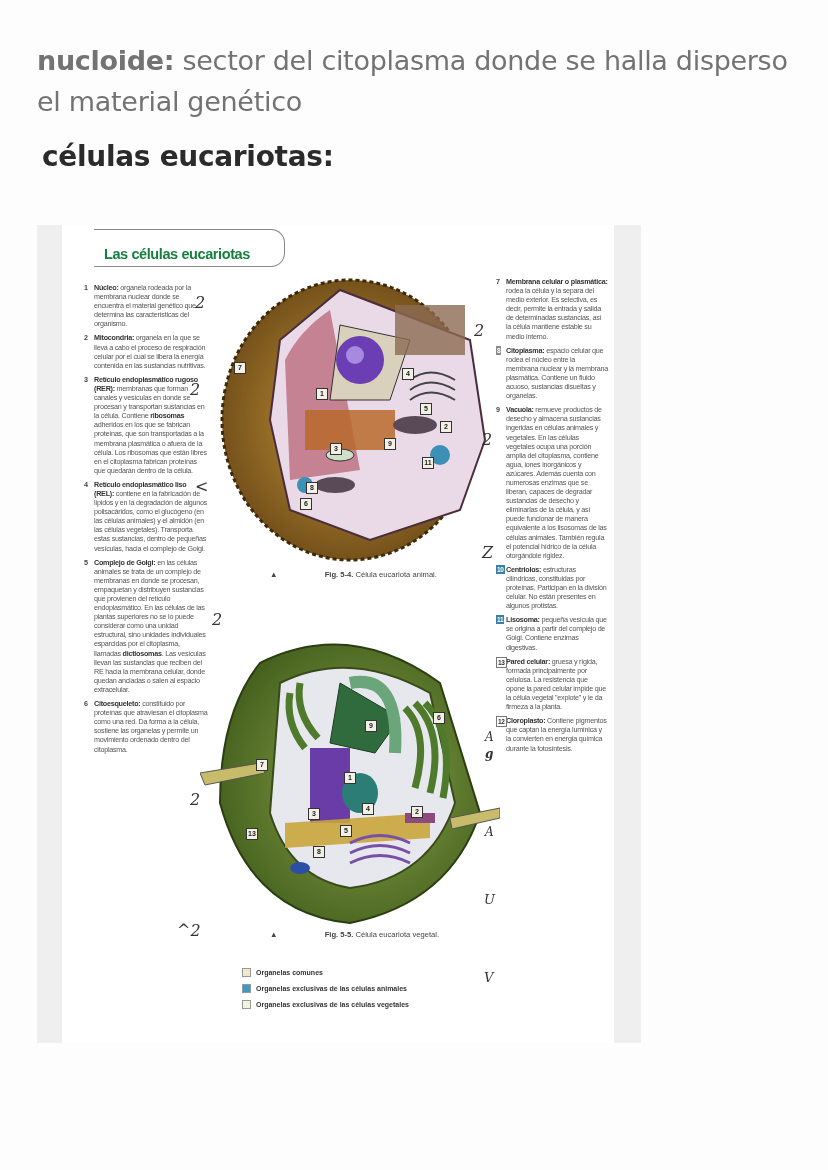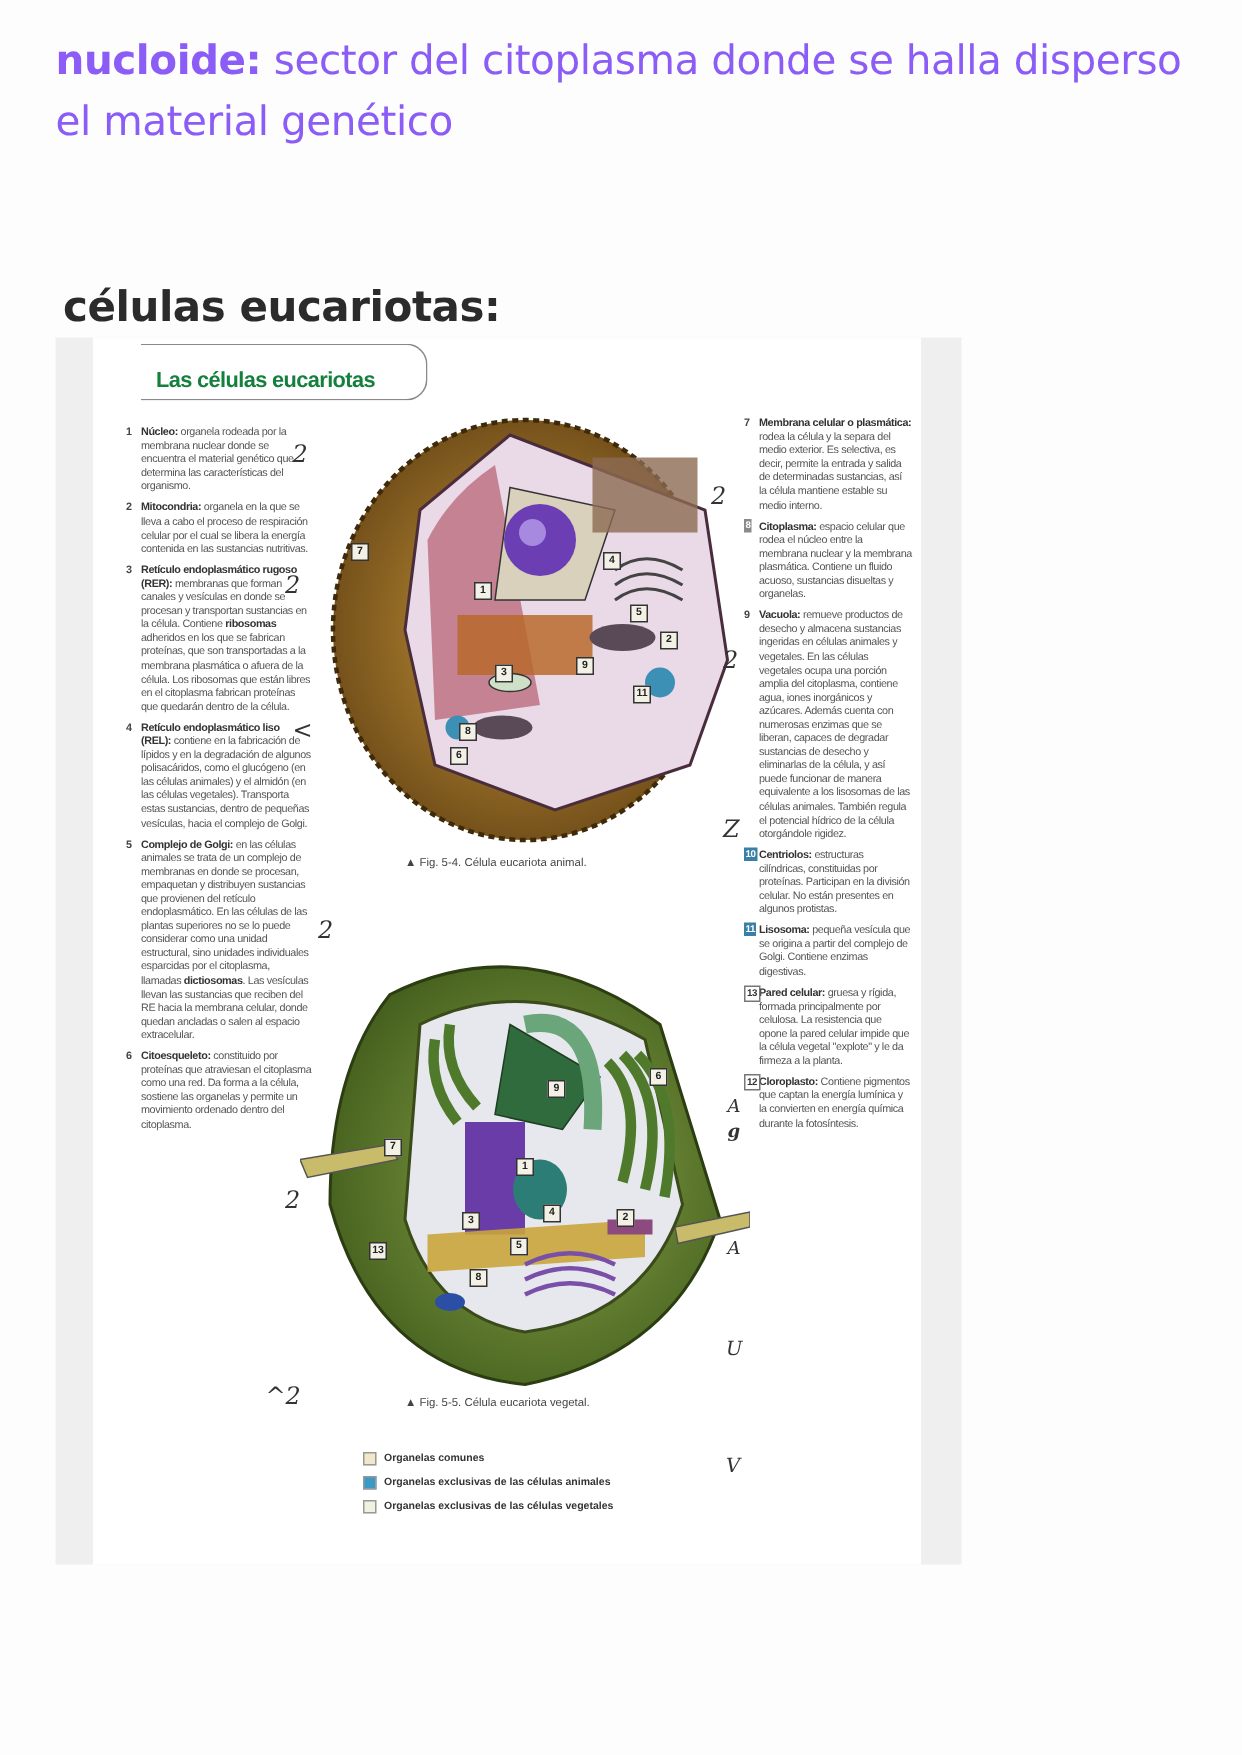--- a/index.html
+++ b/index.html
@@ -1,35 +1,35 @@
 <!DOCTYPE html>
 <html><head>
 <meta charset="utf-8">
 <style>
   html,body{margin:0;padding:0;background:#fdfdfd;}
   body{width:828px;height:1170px;position:relative;overflow:hidden;font-family:"DejaVu Sans","Liberation Sans",sans-serif;color:#2a2a2a;}
-  .note{position:absolute;left:37px;top:20px;width:760px;font-size:27px;line-height:41px;color:#8b5cf6;letter-spacing:-0.3px;}
+  .note{position:absolute;left:37px;top:40px;width:760px;font-size:27px;line-height:41px;color:#737373;letter-spacing:-0.3px;}
   .note b{font-weight:bold;}
-  .heading{position:absolute;left:42px;top:140px;font-size:28px;font-weight:bold;color:#2b2b2b;letter-spacing:-0.3px;margin-top:48px;}
+  .heading{position:absolute;left:42px;top:140px;font-size:28px;font-weight:bold;color:#2b2b2b;letter-spacing:-0.3px;}
   .frame{position:absolute;left:37px;top:225px;width:604px;height:818px;background:#efefef;}
   .page{position:absolute;left:62px;top:225px;width:552px;height:818px;background:#fff;}
   .banner{position:absolute;left:32px;top:4px;width:190px;height:36px;border:1px solid #888;border-left:none;border-radius:0 14px 14px 0;}
   .banner-title{position:absolute;left:42px;top:21px;font-family:"Liberation Sans",sans-serif;font-weight:bold;font-size:14.5px;color:#15803d;letter-spacing:-0.4px;}
   .col{position:absolute;font-family:"Liberation Sans",sans-serif;font-size:7.2px;line-height:9.1px;color:#555;letter-spacing:-0.25px;}
   .col.left{left:22px;top:58px;width:124px;}
   .col.right{left:434px;top:52px;width:112px;}
   .item{position:relative;padding-left:10px;margin-bottom:5px;}
   .num{position:absolute;left:0;top:0;font-weight:bold;color:#444;font-size:7.2px;}
   .num.boxed{background:#8a8a8a;color:#fff;padding:0 1px;font-size:6.5px;}
   .num.boxed-blue{background:#3a7fa6;color:#fff;padding:0 1px;font-size:6.5px;}
   .num.boxed-green{border:1px solid #777;color:#333;padding:0 1px;font-size:6.5px;}
   .term{font-weight:bold;color:#333;}
   .img{position:absolute;}
   .caption{position:absolute;font-family:"Liberation Sans",sans-serif;font-size:7.6px;color:#444;}
-  .caption b{font-weight:normal;}
+  .caption b{font-weight:bold;margin-left:45px;}
   .legend{position:absolute;left:180px;top:742px;font-family:"Liberation Sans",sans-serif;font-size:7px;font-weight:bold;color:#333;}
   .legend-row{display:flex;align-items:center;margin-bottom:6px;height:10px;}
   .swatch{width:9px;height:9px;margin-right:5px;border:1px solid #999;box-sizing:border-box;}
   .hand{position:absolute;font-family:"DejaVu Serif",serif;font-size:16px;color:#333;font-style:italic;}
   .lbl{position:absolute;width:10px;height:10px;background:#f3f0e6;border:1px solid #333;font-size:7px;line-height:10px;text-align:center;font-weight:bold;color:#222;font-family:"Liberation Sans",sans-serif;}
 </style>
 </head>
 <body>
 
 <div class="note"><b>nucloide:</b><span> sector del citoplasma donde se halla disperso el material genético</span></div>

